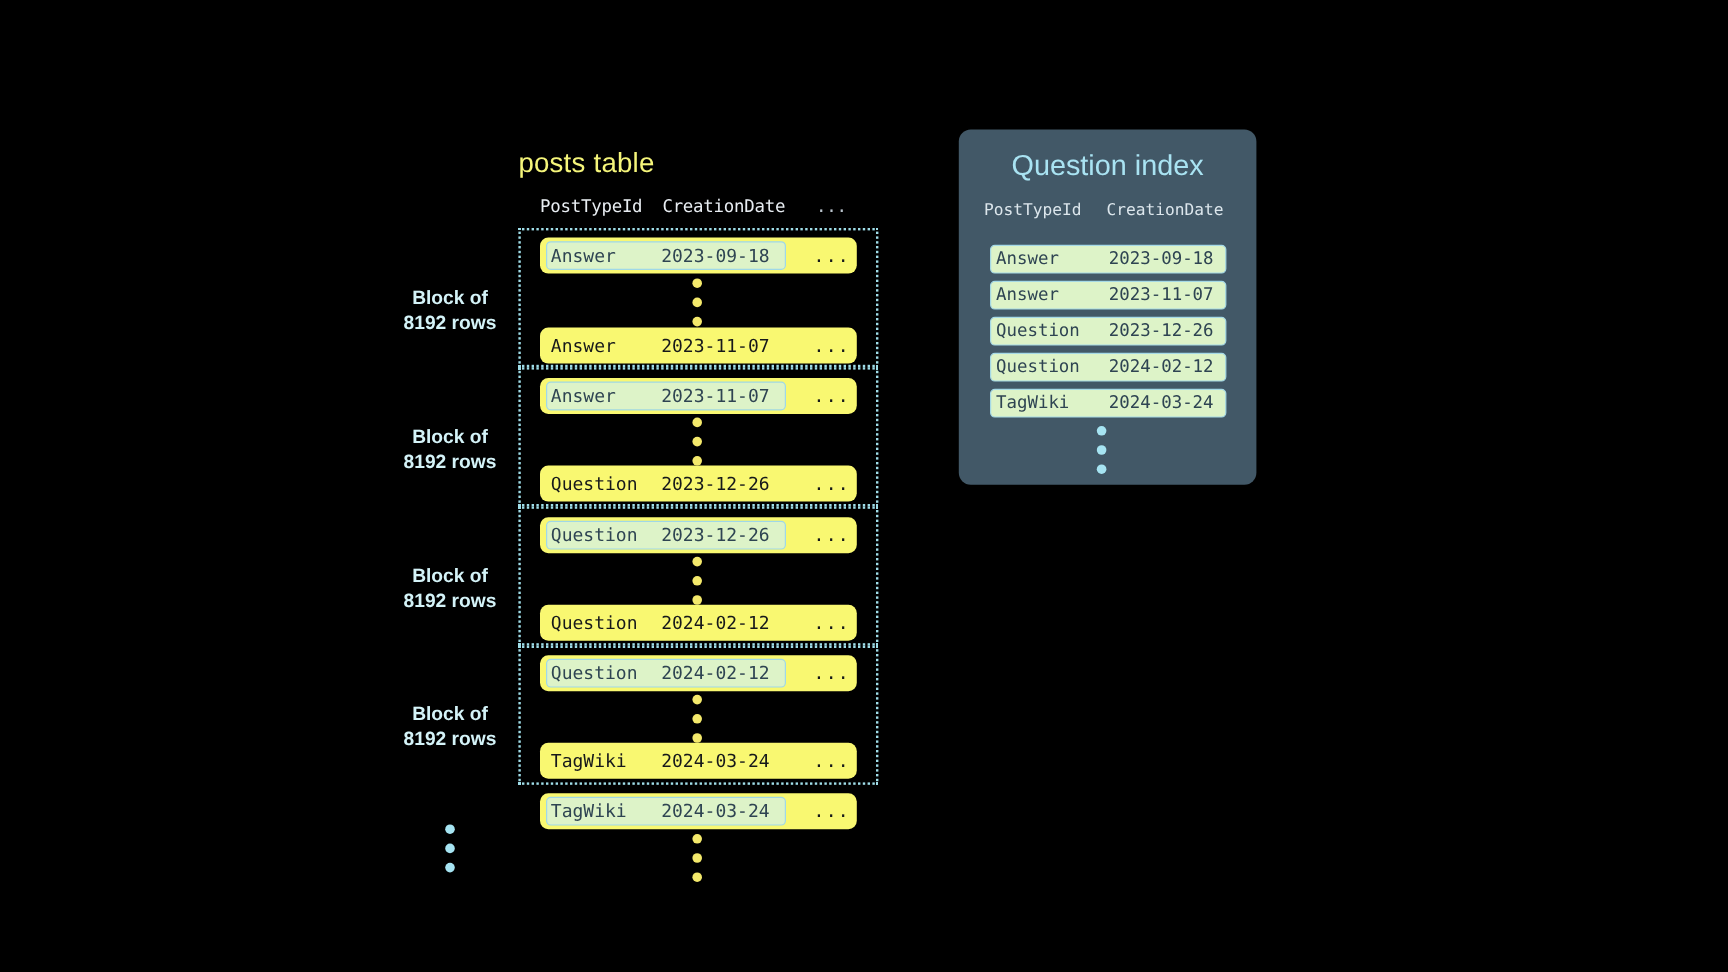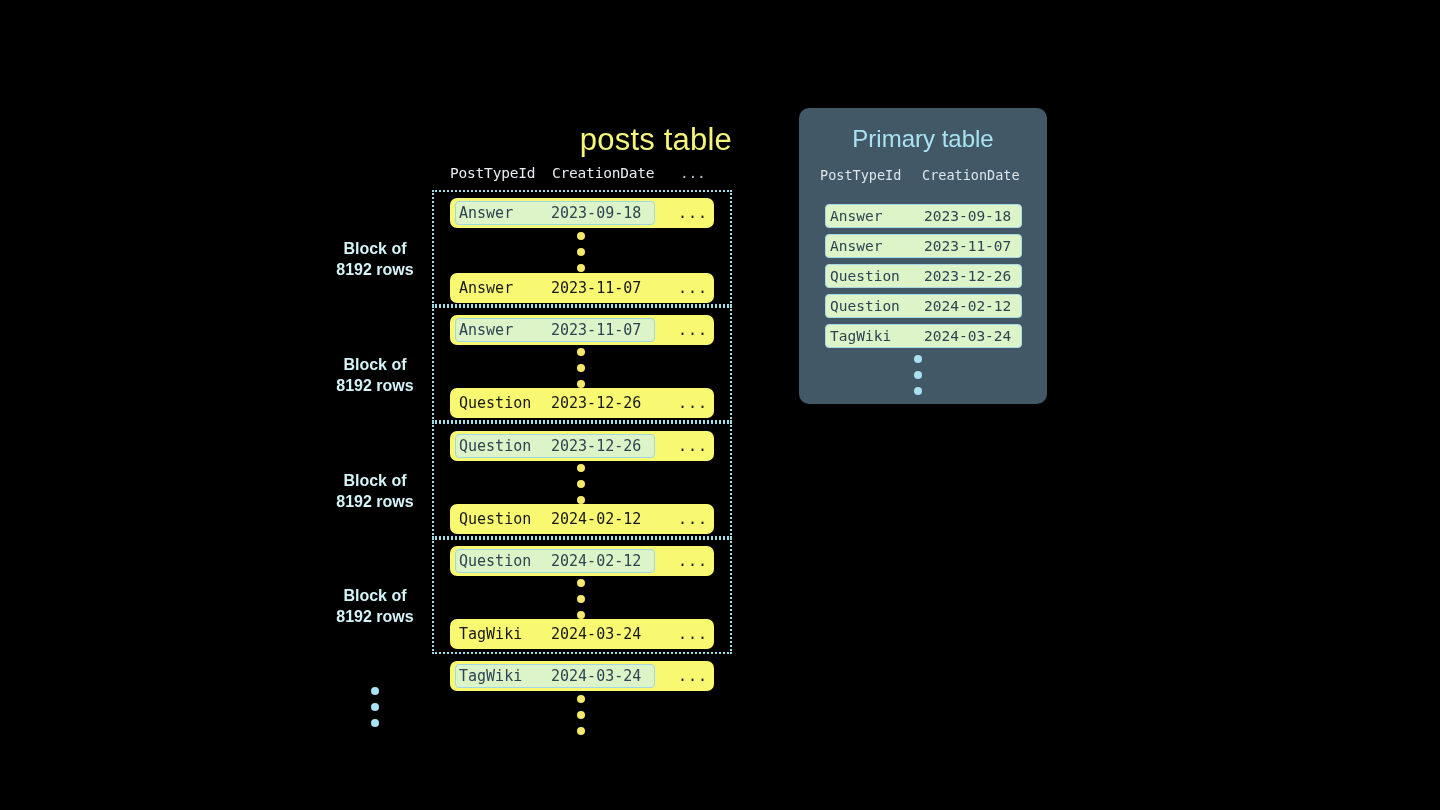--- a/index.html
+++ b/index.html
@@ -14,23 +14,23 @@
   }
 
   #stage { position: absolute; inset: 0; }
 
   
   .posts-title {
     position: absolute;
     left: 432px;
     top: 122px;
     width: 300px;
-    text-align: right;
+    text-align: left;
     color: #f5f57a;
-    font-size: 31px;
+    font-size: 23px;
     letter-spacing: .2px;
   }
 
   .posts-header {
     position: absolute;
     left: 432px;
     top: 165px;
     width: 300px;
     height: 22px;
     color: #e8edf2;
@@ -276,21 +276,21 @@
       <i></i>
   </div>
 
   <div class="vdots vdots-blue" style="left:371px; top:687px;">
     <i></i>
       <i></i>
       <i></i>
   </div>
 
   <div class="index-panel">
-    <div class="index-title">Primary table</div>
+    <div class="index-title">Question index</div>
 
     <div class="index-header">
       <span class="h-type">PostTypeId</span>
       <span class="h-date">CreationDate</span>
     </div>
 
     <div class="idx-row" style="top:96px;">
       <span class="cell-type">Answer</span>
       <span class="cell-date">2023-09-18</span>
     </div>

